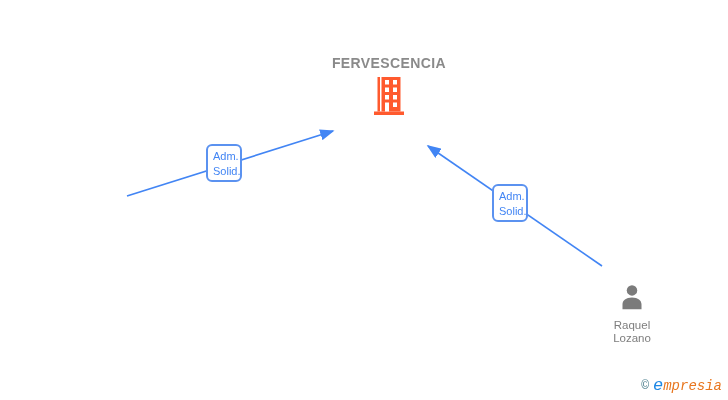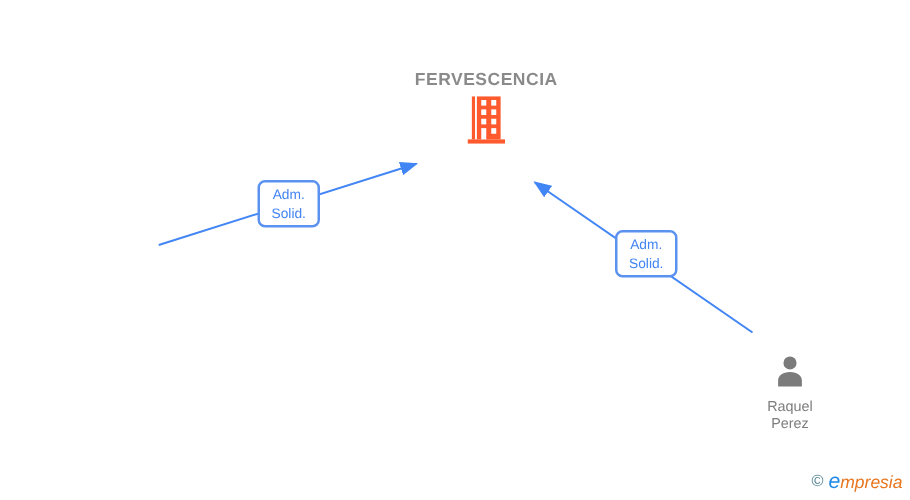--- a/index.html
+++ b/index.html
@@ -6,21 +6,21 @@
   .canvas {
     position:relative; width:728px; height:400px; background:#ffffff;
     font-family:"Liberation Sans", sans-serif; overflow:hidden;
   }
   .edges { position:absolute; left:0; top:0; width:728px; height:400px; }
 
   .edge-label {
     position:absolute; box-sizing:border-box;
     background:#ffffff; border:2px solid #5b92f0; border-radius:6px;
     color:#4285F4; font-size:11px; line-height:15px; text-align:center;
-    padding:3px 5px; width:50px; height:38px;
+    padding:3px 5px; width:36px; height:38px;
   }
   .edge-label-1 { left:206px; top:144px; }
   .edge-label-2 { left:492px; top:184px; }
 
   .company {
     position:absolute; left:314px; top:56px; width:150px; text-align:center;
   }
   .company-name {
     color:#8a8a8a; font-size:14px; font-weight:bold;
     letter-spacing:0.4px; line-height:15px;
@@ -30,21 +30,21 @@
   .person {
     position:absolute; width:100px; text-align:center;
     color:#7e7e7e; font-size:11.5px; line-height:13.5px;
   }
   .person-1 { left:50px; top:196px; }
   .person-2 { left:582px; top:281px; }
   .person-name { margin-top:4px; }
 
   .watermark {
     position:absolute; right:6px; bottom:5px;
-    font-family:Liberation Sans, sans-serif; white-space:nowrap;
+    font-family:Liberation Mono, monospace; white-space:nowrap;
   }
   .wm-c   { color:#4e808f; font-size:13px; font-style:normal; vertical-align:1px; }
   .wm-e   { color:#1e88e5; font-size:17px; font-style:italic; margin-left:4px; }
   .wm-rest{ color:#e8761f; font-size:14px; font-style:italic; }
 </style>
 </head>
 <body>
 
 <div class="canvas">
 
@@ -95,21 +95,21 @@
 
   <div class="person person-2">
     <span>
       <svg width="30" height="30" viewBox="0 0 24 24" fill="#7b7b7b">
         <circle cx="12" cy="7.5" r="4.2"></circle>
         <path d="M12 13.2 c-4.8 0 -7.6 2.4 -7.6 5.4 v3.9 h15.2 v-3.9 c0 -3 -2.8 -5.4 -7.6 -5.4 z"></path>
       </svg>
     </span>
     <div class="person-name">
       <div>Raquel</div>
-      <div>Perez</div>
+      <div>Lozano</div>
     </div>
   </div>
 
   <div class="watermark">
     <span class="wm-c">©</span><span class="wm-e">e</span><span class="wm-rest">mpresia</span>
   </div>
 
 </div>
 
 </body></html>

